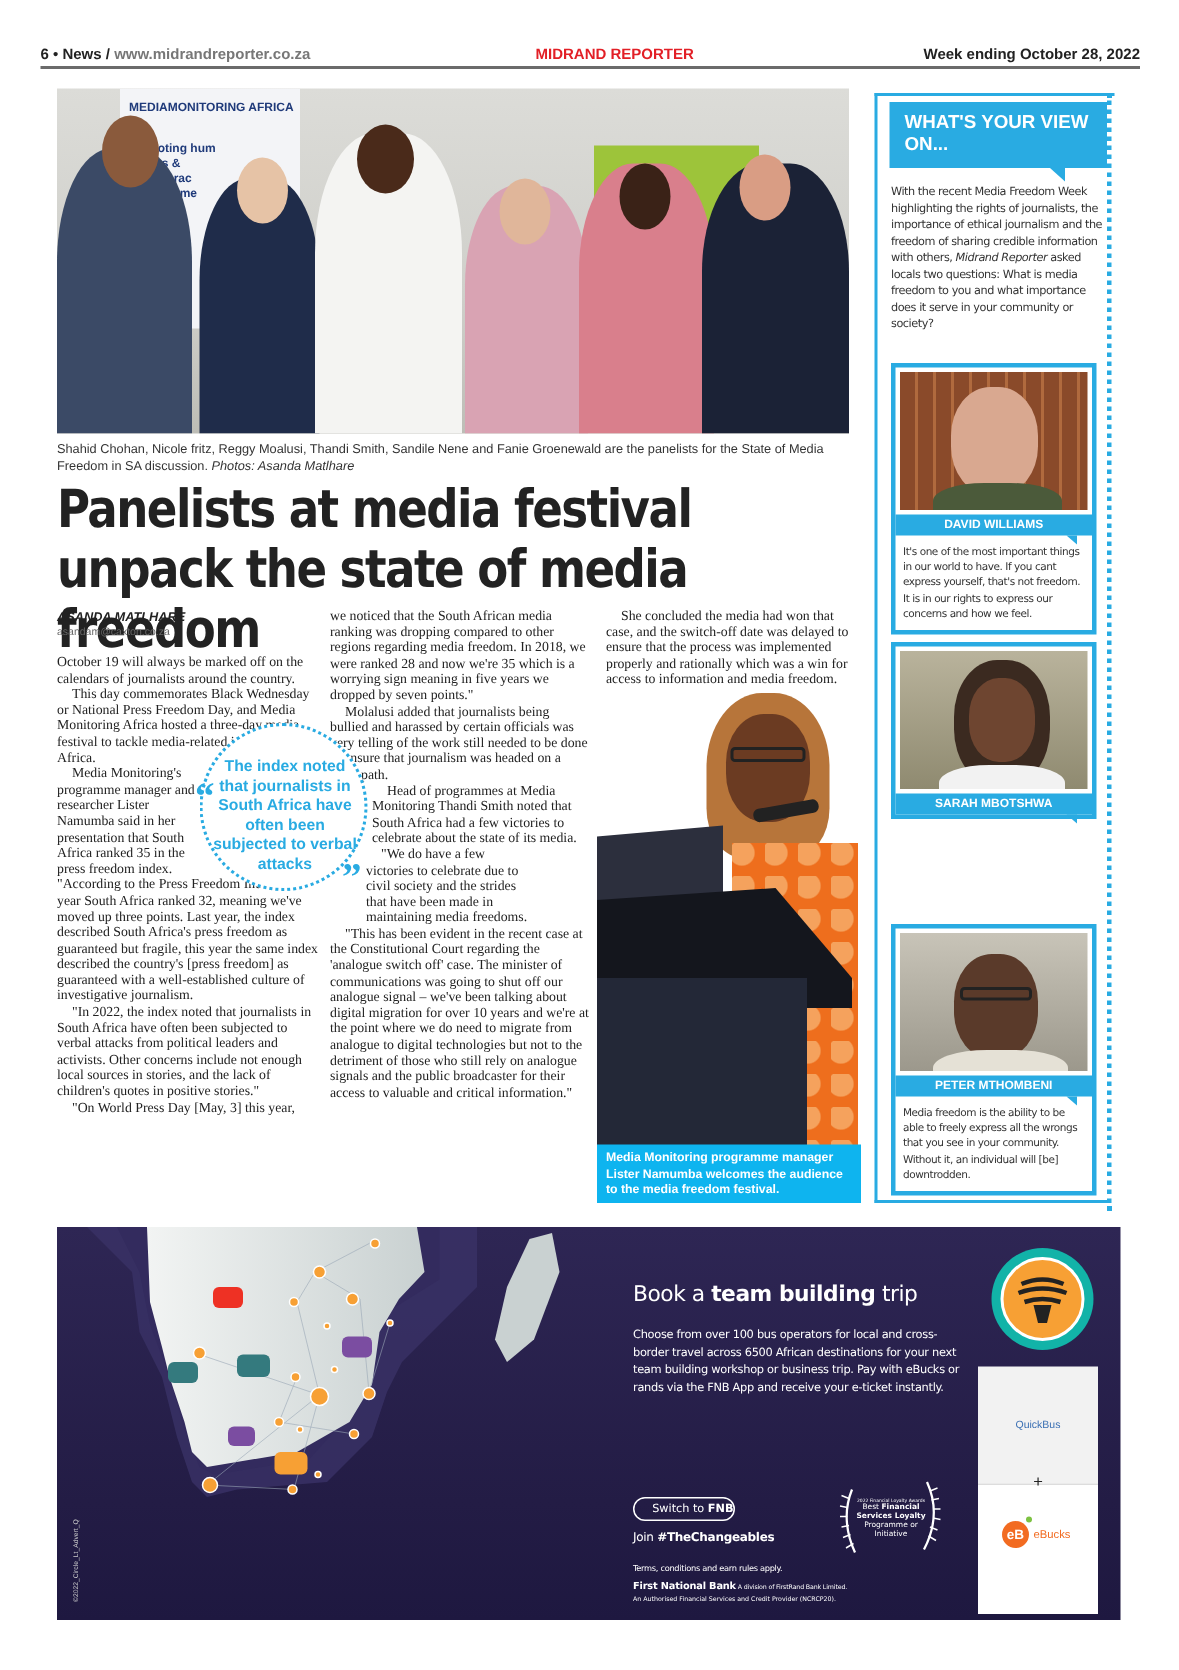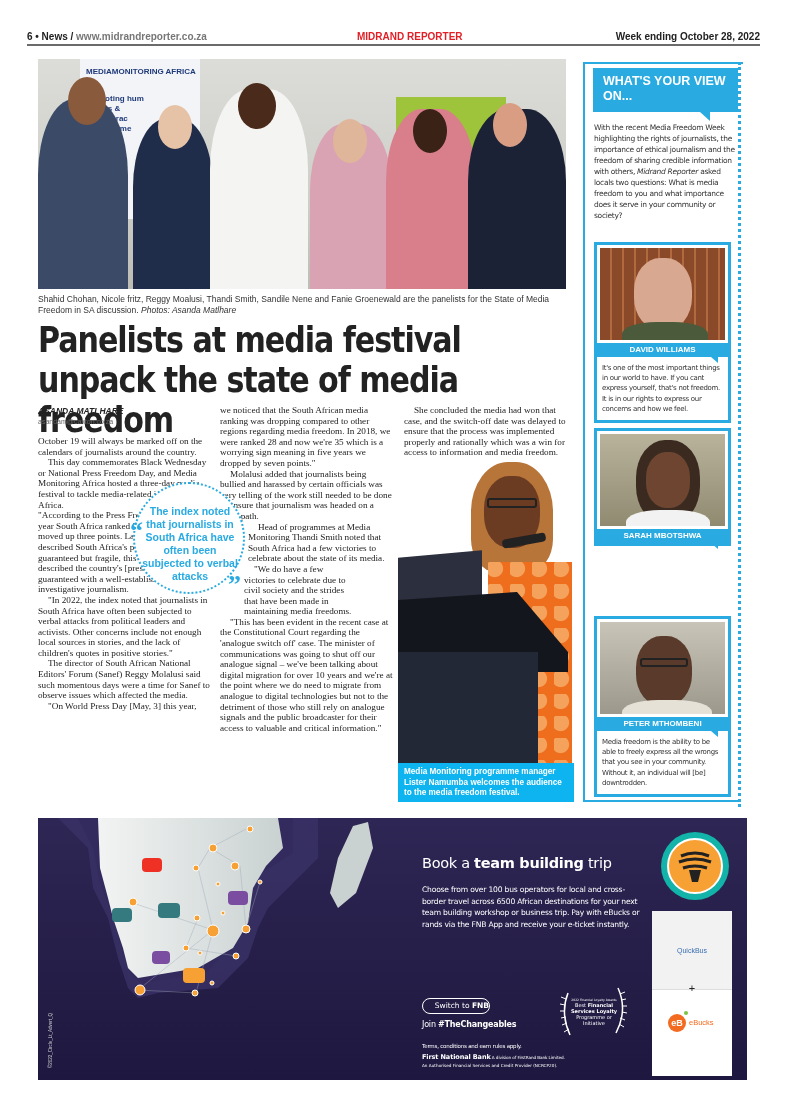--- a/index.html
+++ b/index.html
@@ -147,23 +147,23 @@
   <i>Photos: Asanda Matlhare</i>
 </div>
 
 <h1 class="headline">Panelists at media festival unpack the state of media freedom</h1>
 <div class="byline">ASANDA MATLHARE</div>
 <div class="email">asandam@caxton.co.za</div>
 
 <div class="col col1">
   <p class="first">October 19 will always be marked off on the calendars of journalists around the country.</p>
   <p style="padding-right:0;">This day commemorates Black Wednesday or National Press Freedom Day, and Media Monitoring Africa hosted a three-day media festival to tackle media-related issues in South Africa.</p>
+  <p style="width:96px;">Media Monitoring's programme manager and researcher Lister Namumba said in her presentation that South Africa ranked 35 in the press freedom index.</p>
   <p style="text-indent:0;">"According to the Press Freedom Index, last year South Africa ranked 32, meaning we've moved up three points. Last year, the index described South Africa's press freedom as guaranteed but fragile, this year the same index described the country's [press freedom] as guaranteed with a well-established culture of investigative journalism.</p>
   <p>"In 2022, the index noted that journalists in South Africa have often been subjected to verbal attacks from political leaders and activists. Other concerns include not enough local sources in stories, and the lack of children's quotes in positive stories."</p>
-  <p>The director of South African National Editors' Forum (Sanef) Reggy Molalusi said such momentous days were a time for Sanef to observe issues which affected the media.</p>
   <p>"On World Press Day [May, 3] this year,</p>
 </div>
 
 <div class="col col2">
   <p class="first">we noticed that the South African media ranking was dropping compared to other regions regarding media freedom. In 2018, we were ranked 28 and now we're 35 which is a worrying sign meaning in five years we dropped by seven points."</p>
   <p>Molalusi added that journalists being bullied and harassed by certain officials was very telling of the work still needed to be done to ensure that journalism was headed on a good path.</p>
   <p style="padding-left:28px;">Head of programmes at Media Monitoring Thandi Smith noted that South Africa had a few victories to celebrate about the state of its media.</p>
   <p style="padding-left:24px;padding-right:40px;">"We do have a few victories to celebrate due to civil society and the strides that have been made in maintaining media freedoms.</p>
   <p style="padding-right:0;">"This has been evident in the recent case at the Constitutional Court regarding the 'analogue switch off' case. The minister of communications was going to shut off our analogue signal – we've been talking about digital migration for over 10 years and we're at the point where we do need to migrate from analogue to digital technologies but not to the detriment of those who still rely on analogue signals and the public broadcaster for their access to valuable and critical information."</p>
 </div>

